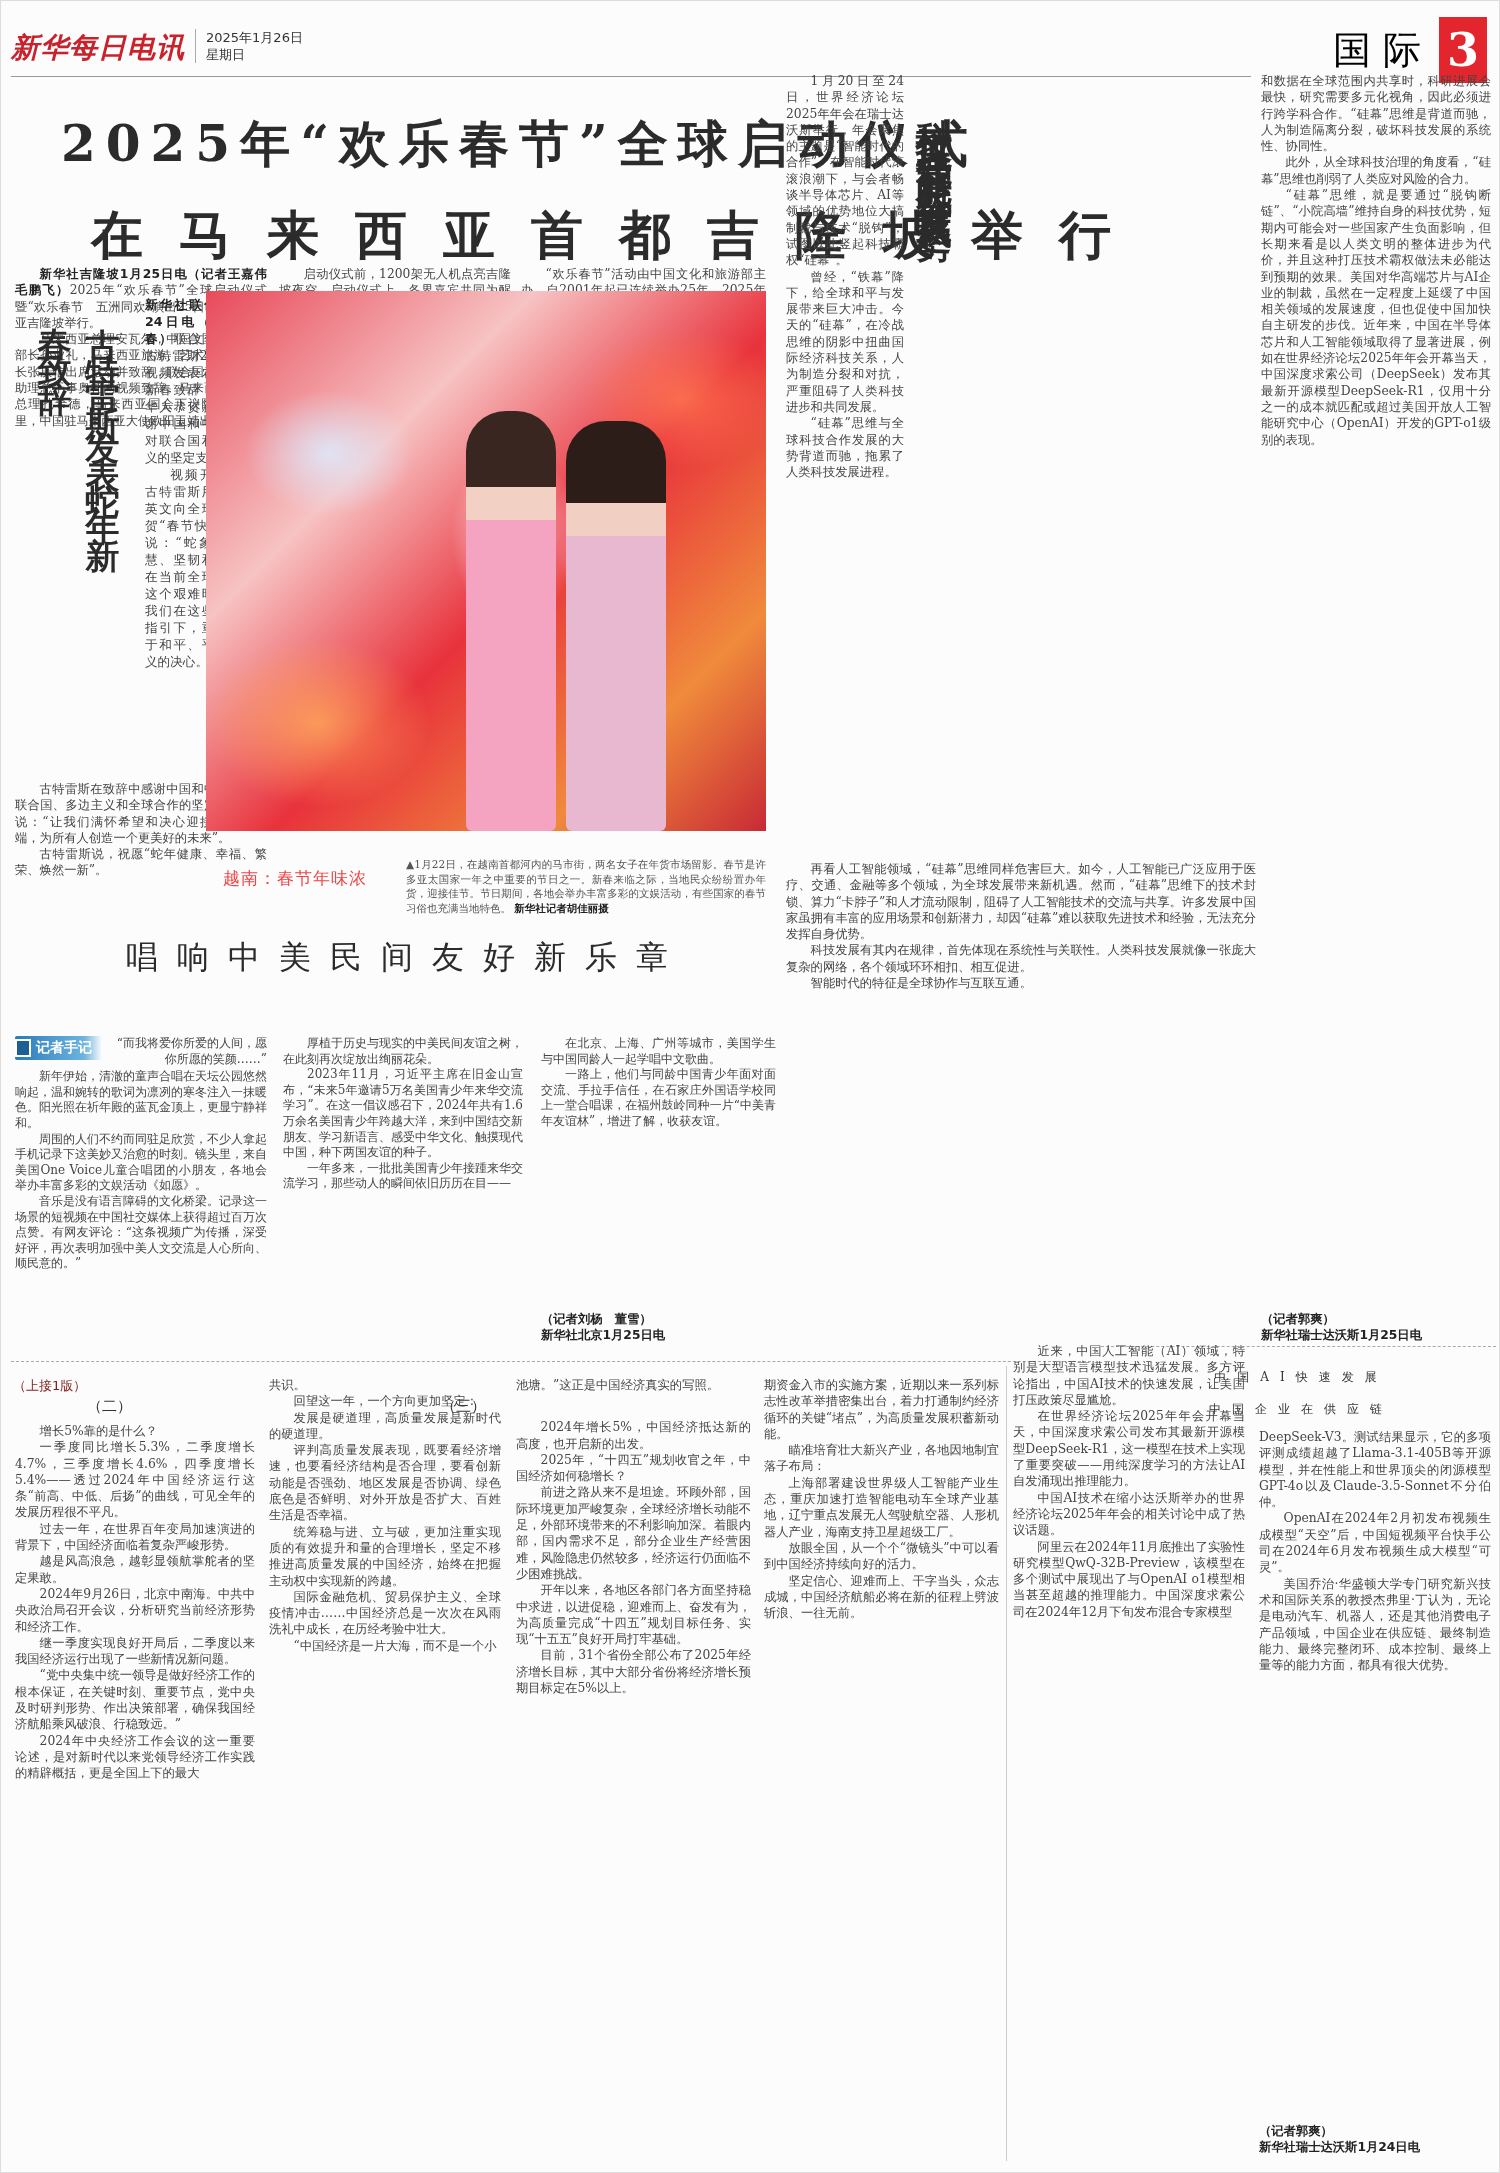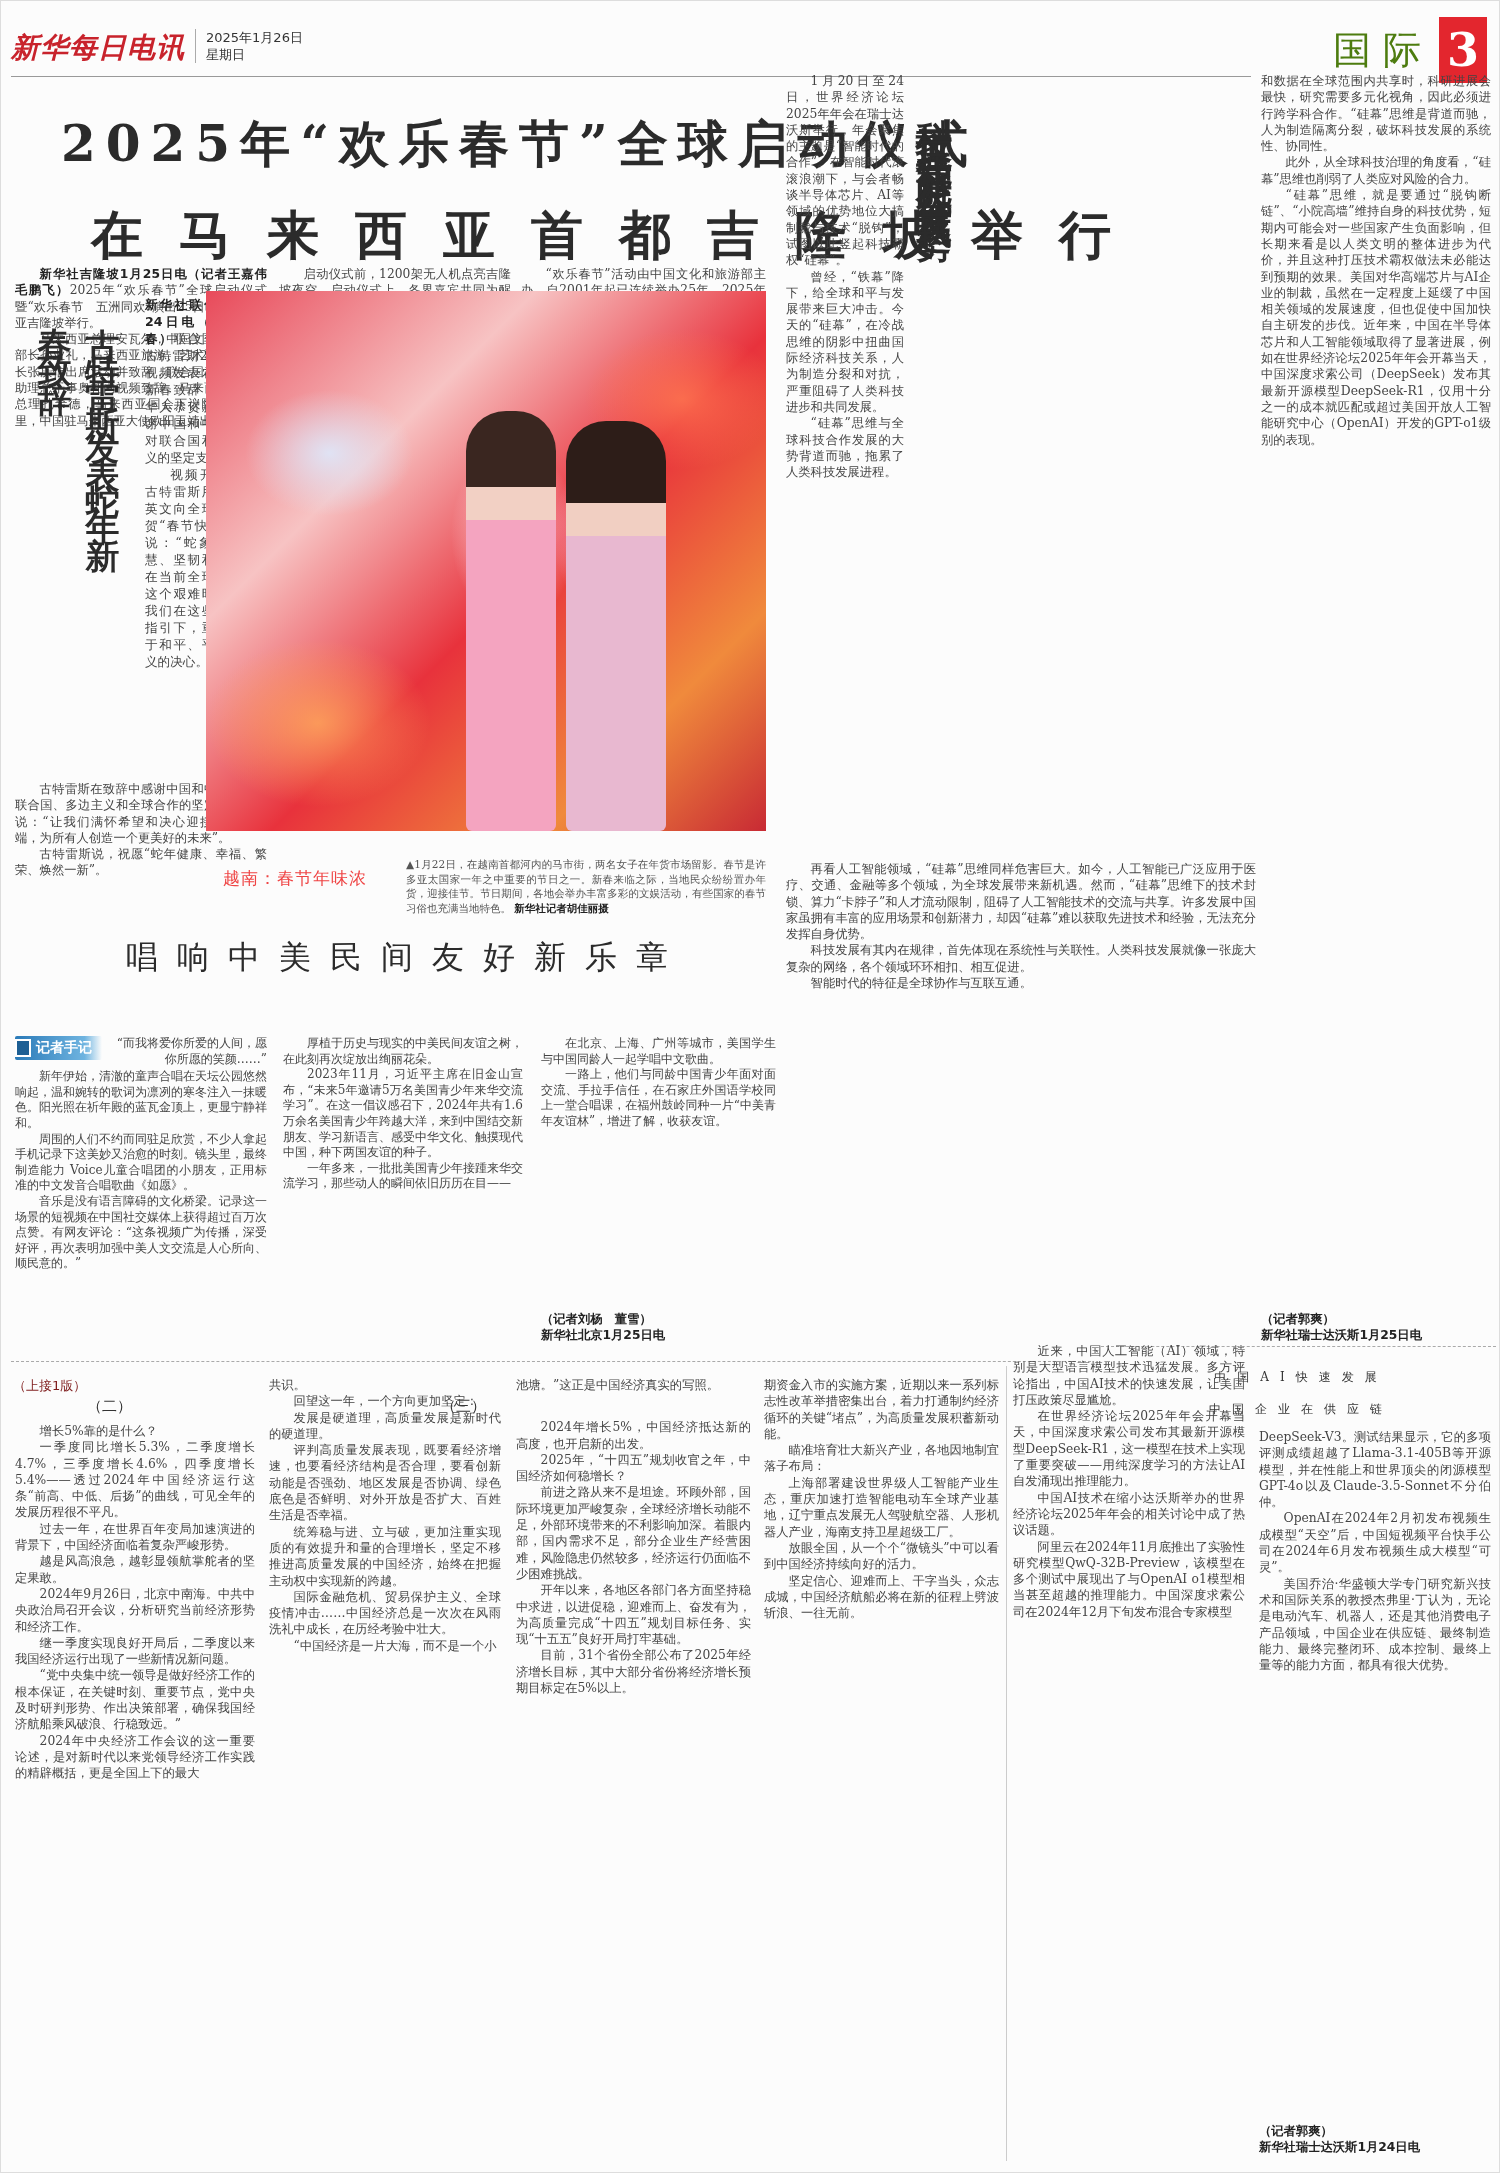--- a/index.html
+++ b/index.html
@@ -7,21 +7,21 @@
   body { font-family: "DejaVu Serif", "Liberation Serif", serif; color: #333; position: relative; }
   .page { position: absolute; left: 0; top: 0; width: 1500px; height: 2173px; border: 1px solid #ddd; background: #fcfcfc; }
 
   
   .masthead { position: absolute; left: 10px; top: 28px; height: 40px; display: flex; align-items: flex-start; }
   .logo { color: #c8232c; font-size: 28px; font-weight: bold; font-style: italic; letter-spacing: 1px; font-family: "DejaVu Serif", serif; }
   .mast-sep { width: 1px; height: 34px; background: #aaa; margin: 0 10px; }
   .mast-date { font-family: "DejaVu Sans", sans-serif; font-size: 13px; line-height: 17px; color: #333; }
   .mast-rule { position: absolute; left: 10px; top: 75px; width: 1240px; height: 1px; background: #999; }
   .section-tag { position: absolute; right: 12px; top: 16px; display: flex; align-items: center; }
-  .section-name { color: #4d7c0f; font-size: 38px; letter-spacing: 12px; font-family: "DejaVu Serif", serif; margin-right: 6px; }
+  .section-name { color: #000000; font-size: 38px; letter-spacing: 12px; font-family: "DejaVu Serif", serif; margin-right: 6px; }
   .section-num { background: #e3262e; color: #fff; font-size: 46px; font-weight: bold; width: 48px; height: 66px; display: flex; align-items: center; justify-content: center; font-family: "DejaVu Serif", serif; }
 
   
   .hl-main1 { position: absolute; left: 60px; top: 110px; width: 700px; font-size: 50px; font-weight: bold; letter-spacing: 10px; color: #2b2b2b; white-space: nowrap; }
   .hl-main2 { position: absolute; left: 90px; top: 200px; width: 700px; font-size: 52px; font-weight: bold; letter-spacing: 36px; color: #2b2b2b; white-space: nowrap; }
 
   .col { position: absolute; font-size: 12.3px; line-height: 16.3px; color: #444; text-align: justify; }
   .col p { text-indent: 2em; }
   .col p.noindent { text-indent: 0; }
   .dateline { font-weight: bold; color: #222; font-family: "DejaVu Sans", sans-serif; }
@@ -124,21 +124,21 @@
 
   <div class="col" style="left:14px; top:1035px; width:252px; font-size:12px; line-height:15.6px; font-family:'DejaVu Serif', serif;">
     <div style="display:flex; align-items:flex-start; gap:8px; margin-bottom:2px;">
       <span class="note-badge">
           <span class="note-icon"></span>
           <span>记者手记</span>
         </span>
       <span style="flex:1; text-align:right;">“而我将爱你所爱的人间，愿你所愿的笑颜……”</span>
     </div>
     <p>新年伊始，清澈的童声合唱在天坛公园悠然响起，温和婉转的歌词为凛冽的寒冬注入一抹暖色。阳光照在祈年殿的蓝瓦金顶上，更显宁静祥和。</p>
-    <p>周围的人们不约而同驻足欣赏，不少人拿起手机记录下这美妙又治愈的时刻。镜头里，最终制造能力 Voice儿童合唱团的小朋友，正用标准的中文发音合唱歌曲《如愿》。</p>
+    <p>周围的人们不约而同驻足欣赏，不少人拿起手机记录下这美妙又治愈的时刻。镜头里，来自美国One Voice儿童合唱团的小朋友，各地会举办丰富多彩的文娱活动《如愿》。</p>
     <p>音乐是没有语言障碍的文化桥梁。记录这一场景的短视频在中国社交媒体上获得超过百万次点赞。有网友评论：“这条视频广为传播，深受好评，再次表明加强中美人文交流是人心所向、顺民意的。”</p>
   </div>
   <div class="col" style="left:282px; top:1035px; width:240px; font-size:12px; line-height:15.6px;">
     <p>厚植于历史与现实的中美民间友谊之树，在此刻再次绽放出绚丽花朵。</p>
     <p>2023年11月，习近平主席在旧金山宣布，“未来5年邀请5万名美国青少年来华交流学习”。在这一倡议感召下，2024年共有1.6万余名美国青少年跨越大洋，来到中国结交新朋友、学习新语言、感受中华文化、触摸现代中国，种下两国友谊的种子。</p>
     <p>一年多来，一批批美国青少年接踵来华交流学习，那些动人的瞬间依旧历历在目——</p>
   </div>
   <div class="col" style="left:540px; top:1035px; width:235px; font-size:12px; line-height:15.6px;">
     <p>在北京、上海、广州等城市，美国学生与中国同龄人一起学唱中文歌曲。</p>
     <p>一路上，他们与同龄中国青少年面对面交流、手拉手信任，在石家庄外国语学校同上一堂合唱课，在福州鼓岭同种一片“中美青年友谊林”，增进了解，收获友谊。</p>

